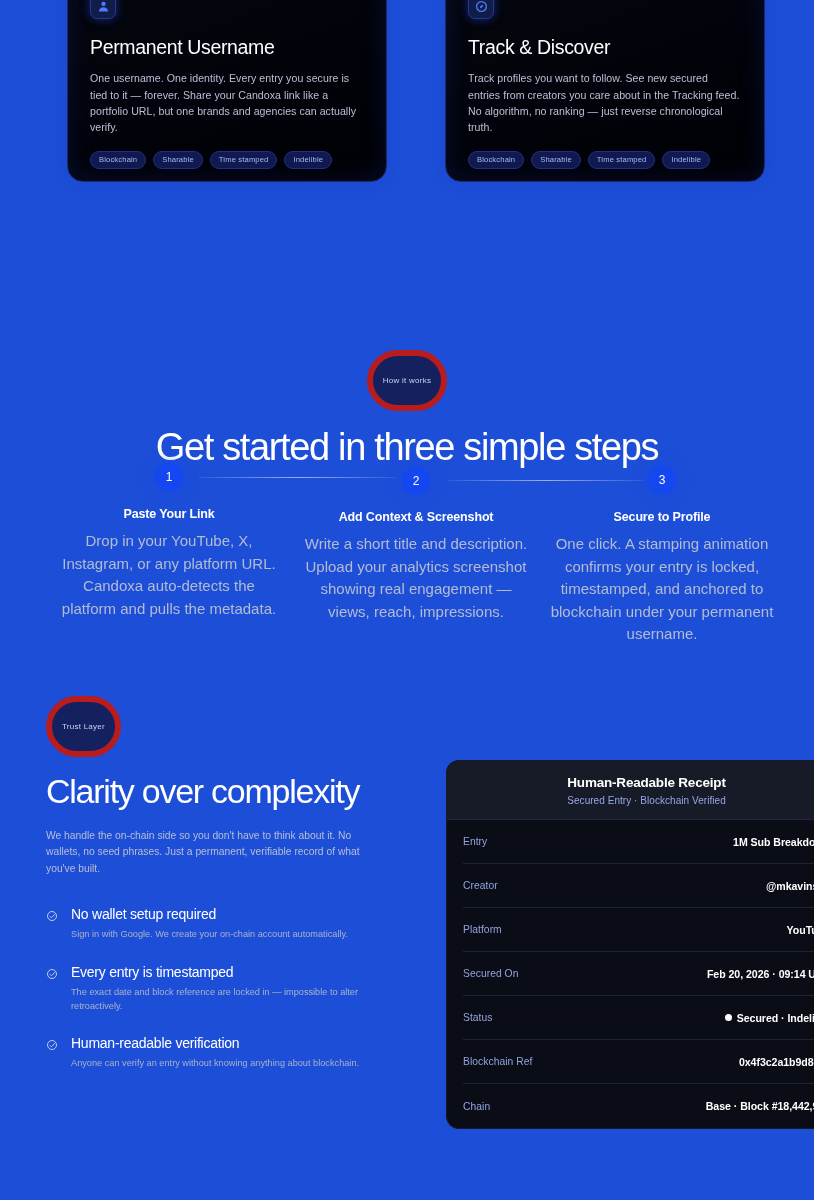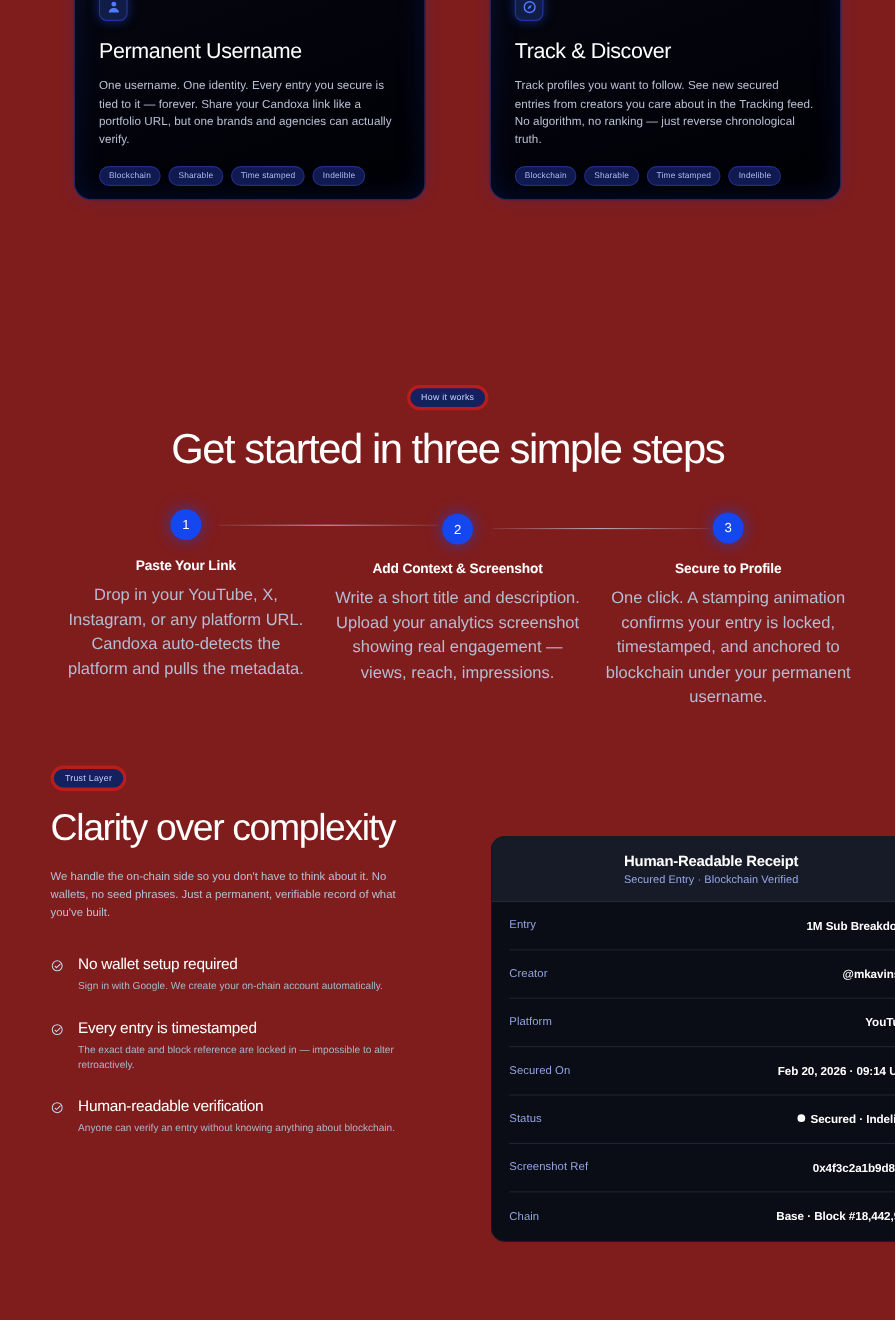--- a/index.html
+++ b/index.html
@@ -3,21 +3,21 @@
 <meta charset="utf-8">
 <style>
   * { margin:0; padding:0; box-sizing:border-box; }
   html, body {
     width:814px; height:1200px;
     background:#000000;
     font-family:"Liberation Sans", sans-serif;
     color:#ffffff;
     overflow:hidden;
   }
-  .page { position:relative; width:814px; height:1200px; background:#7f1d1d; }
+  .page { position:relative; width:814px; height:1200px; background:#1d4ed8; }
 
   
   .cards { position:absolute; left:0; top:-32px; width:814px; height:222px; }
   .card {
     position:absolute; top:0; width:320px; height:214px;
     border:1px solid #1b2a6b; border-radius:16px;
     background:linear-gradient(160deg,#05070f 0%, #02030a 55%, #000104 100%);
     box-shadow:0 0 26px rgba(22,54,180,.22) inset, 0 0 14px rgba(20,45,160,.18);
     padding:24px 22px 0 22px;
   }
@@ -42,22 +42,22 @@
   .tag {
     font-size:7.6px; color:#a9baf5; letter-spacing:.15px;
     background:#101a50; border:1px solid #1f2f86;
     padding:3.5px 8px; border-radius:999px; white-space:nowrap;
   }
 
   
   .hiw { position:absolute; left:0; top:350px; width:814px; text-align:center; }
   .pill {
     display:inline-block; font-size:8px; color:#c4d1fb; letter-spacing:.25px;
-    background:#15215e; border:3px solid #b91c1c;
-    padding:4px 10px; border-radius:999px;
+    background:#15215e; border:6px solid #b91c1c;
+    padding:20px 10px; border-radius:999px;
   }
   .hiw-title {
     margin-top:16px; font-size:38px; font-weight:400; letter-spacing:-1.35px;
     color:#ffffff; line-height:1.08;
   }
 
   
   .steps { position:absolute; left:0; top:455px; width:814px; height:160px; }
   .step { position:absolute; top:0; width:246px; text-align:center; }
   .step.s1 { left:46px; }
@@ -277,21 +277,21 @@
         <span class="rlabel">Secured On</span>
         <span class="rvalue">Feb 20, 2026 · 09:14 UTC</span>
       </div>
 
       <div class="rrow">
         <span class="rlabel">Status</span>
         <span class="rvalue"><span class="dot"></span><span>Secured · Indelible</span></span>
       </div>
 
       <div class="rrow">
-        <span class="rlabel">Screenshot Ref</span>
+        <span class="rlabel">Blockchain Ref</span>
         <span class="rvalue">0x4f3c2a1b9d8e…</span>
       </div>
 
       <div class="rrow">
         <span class="rlabel">Chain</span>
         <span class="rvalue">Base · Block #18,442,901</span>
       </div>
 
     </div>
   </div>

